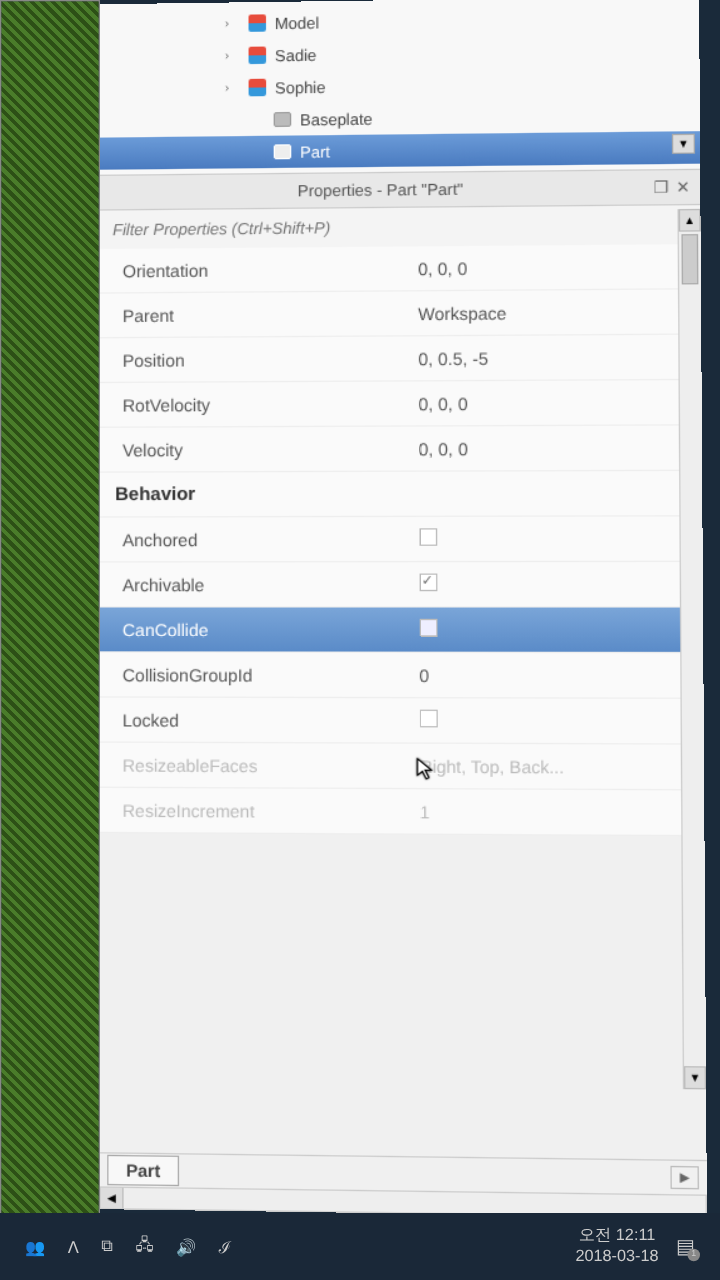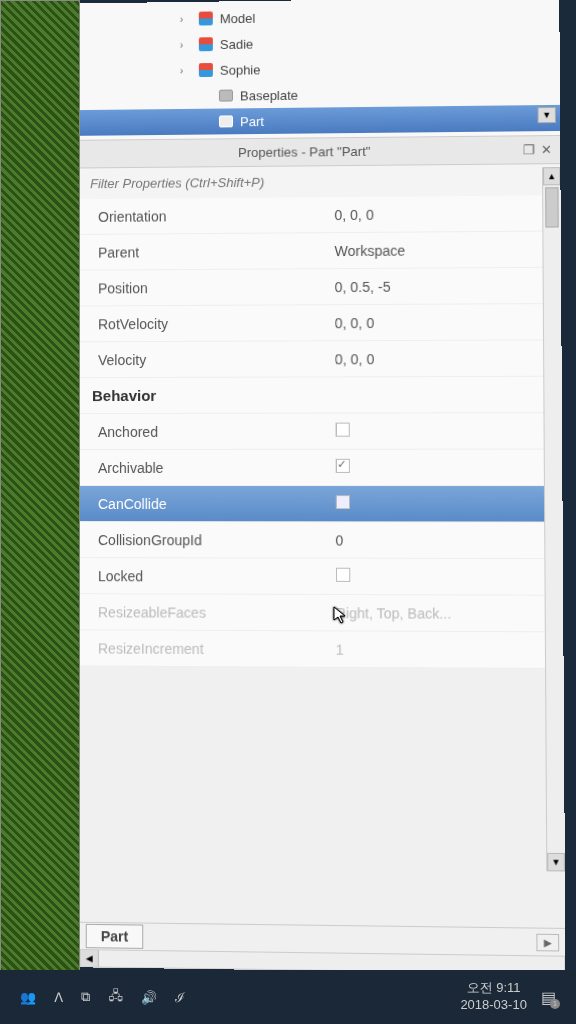--- a/index.html
+++ b/index.html
@@ -207,18 +207,18 @@
   <div class="left">
     <span>👥</span>
     <span>ᐱ</span>
     <span>⧉</span>
     <span>🖧</span>
     <span>🔊</span>
     <span>ℐ</span>
   </div>
   <div class="right">
     <div class="clock">
-      <div>오전 9:11</div>
-      <div>2018-03-10</div>
+      <div>오전 12:11</div>
+      <div>2018-03-18</div>
     </div>
     <div class="notif">▤<span class="badge">1</span></div>
   </div>
 </div>
 
 </body></html>

